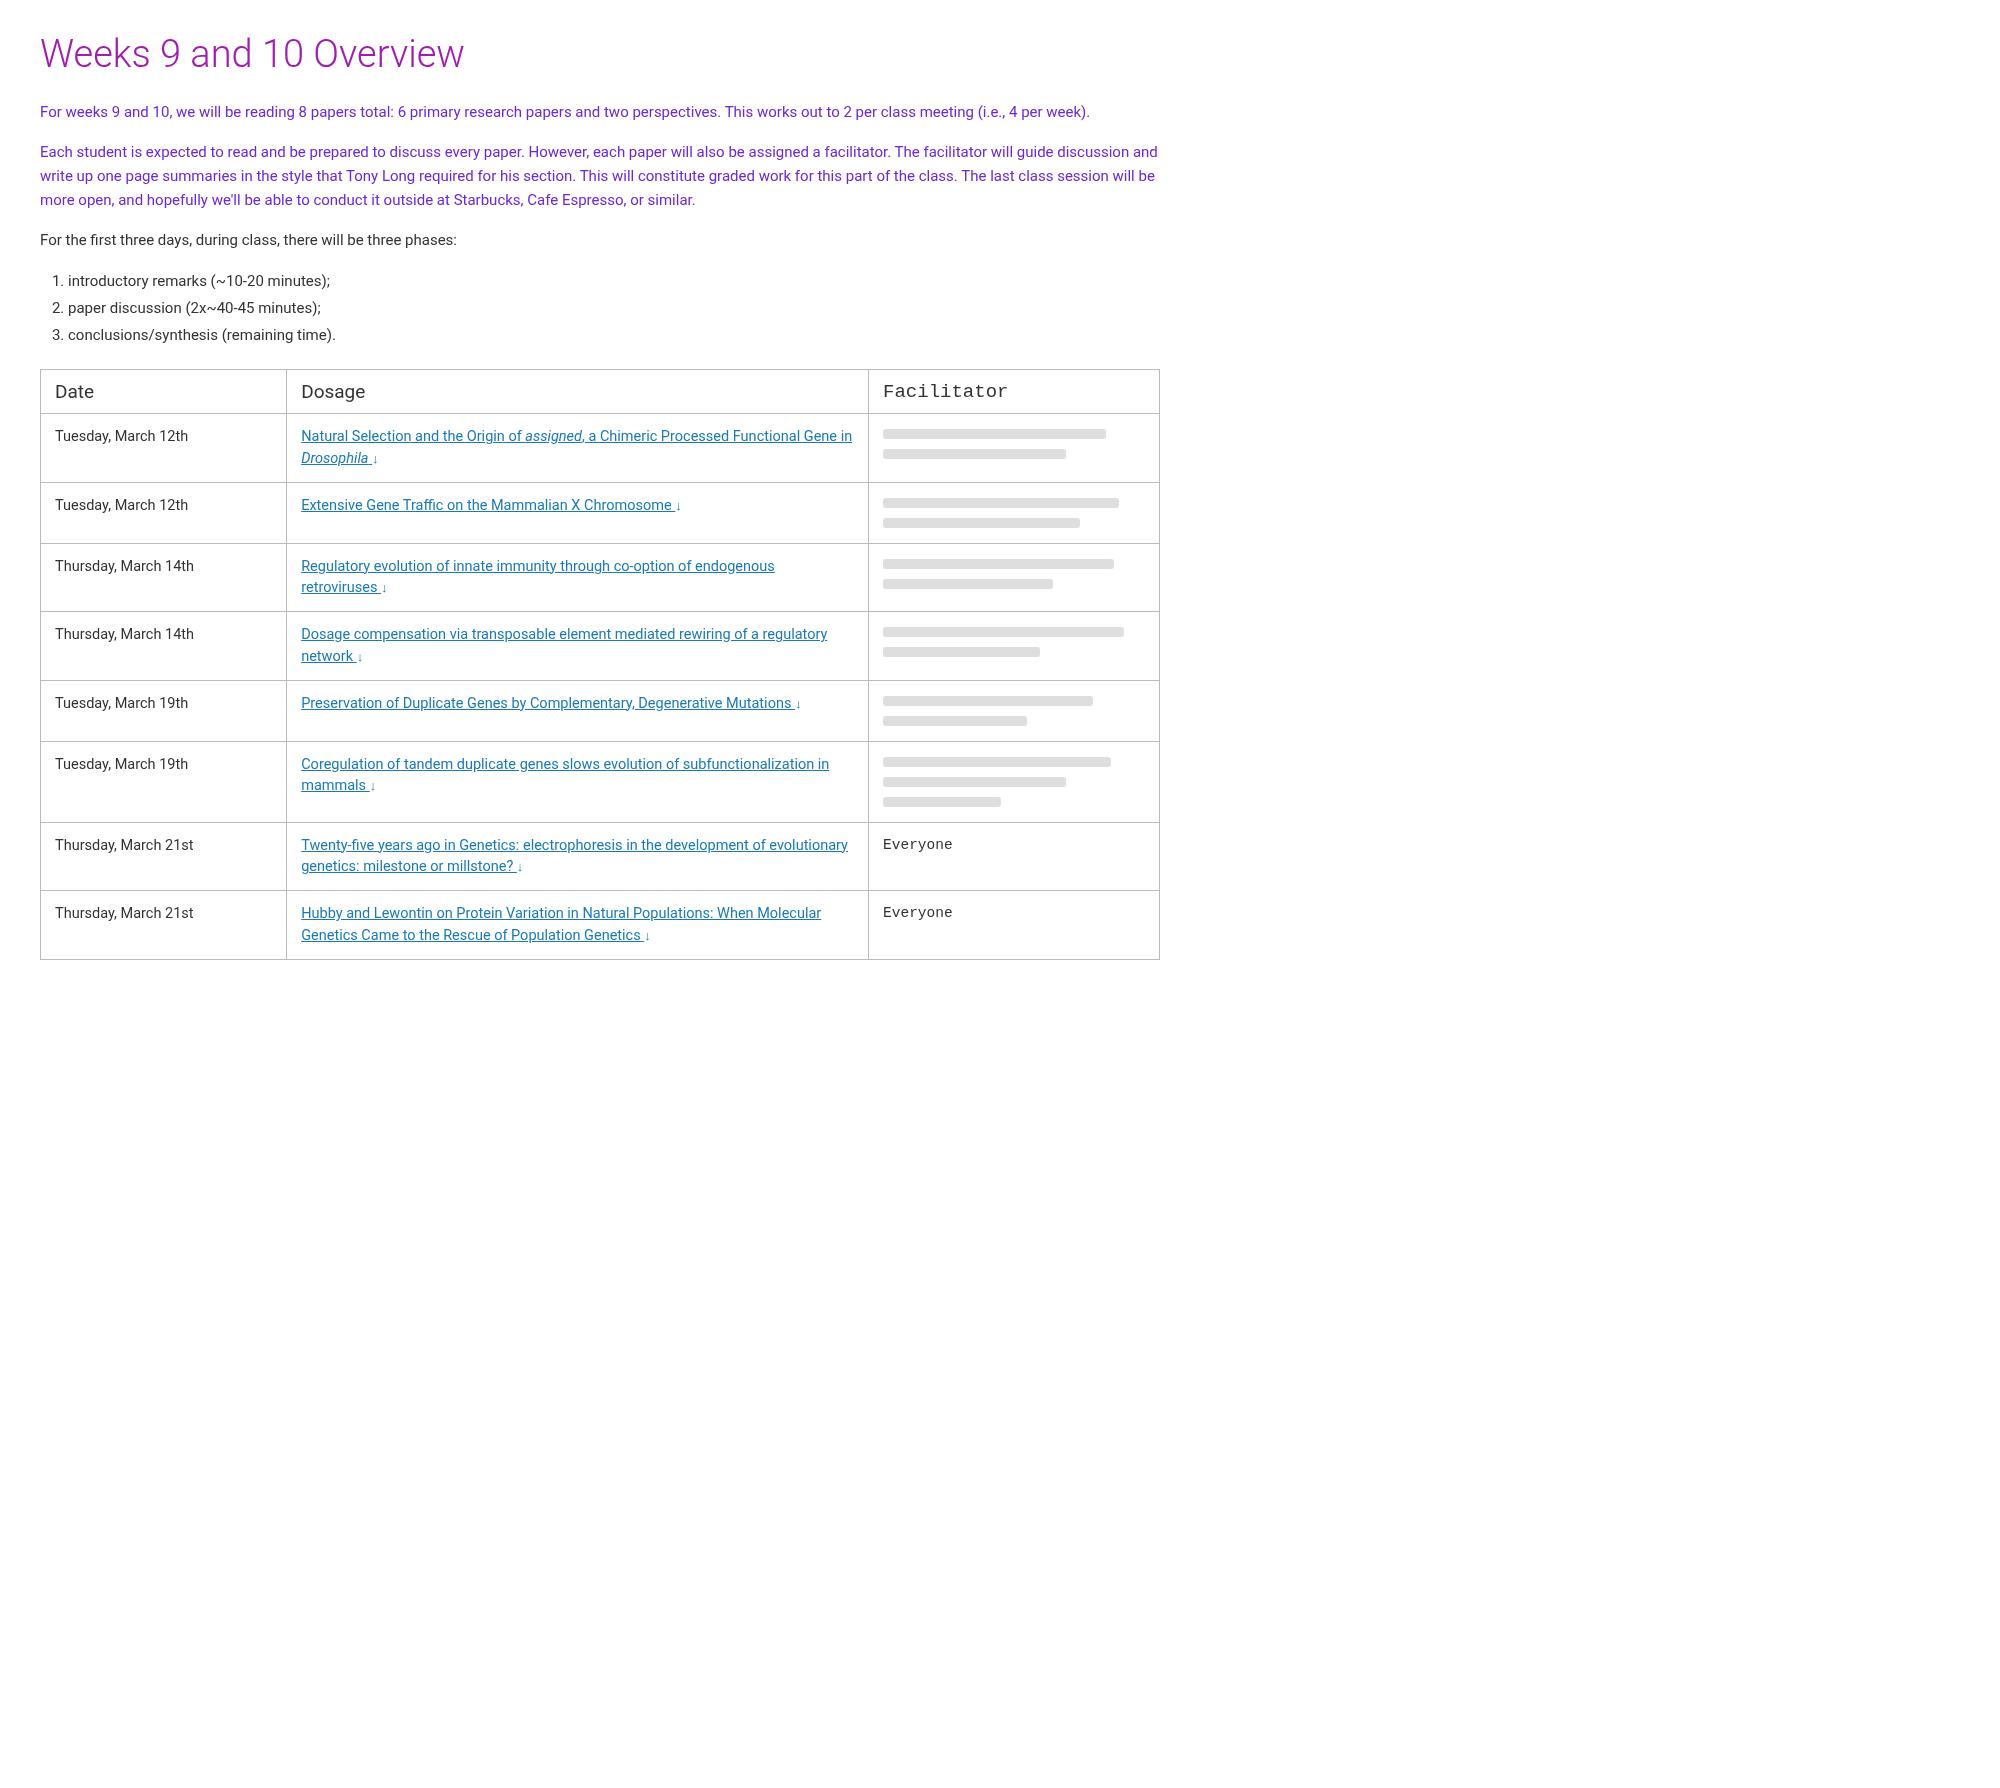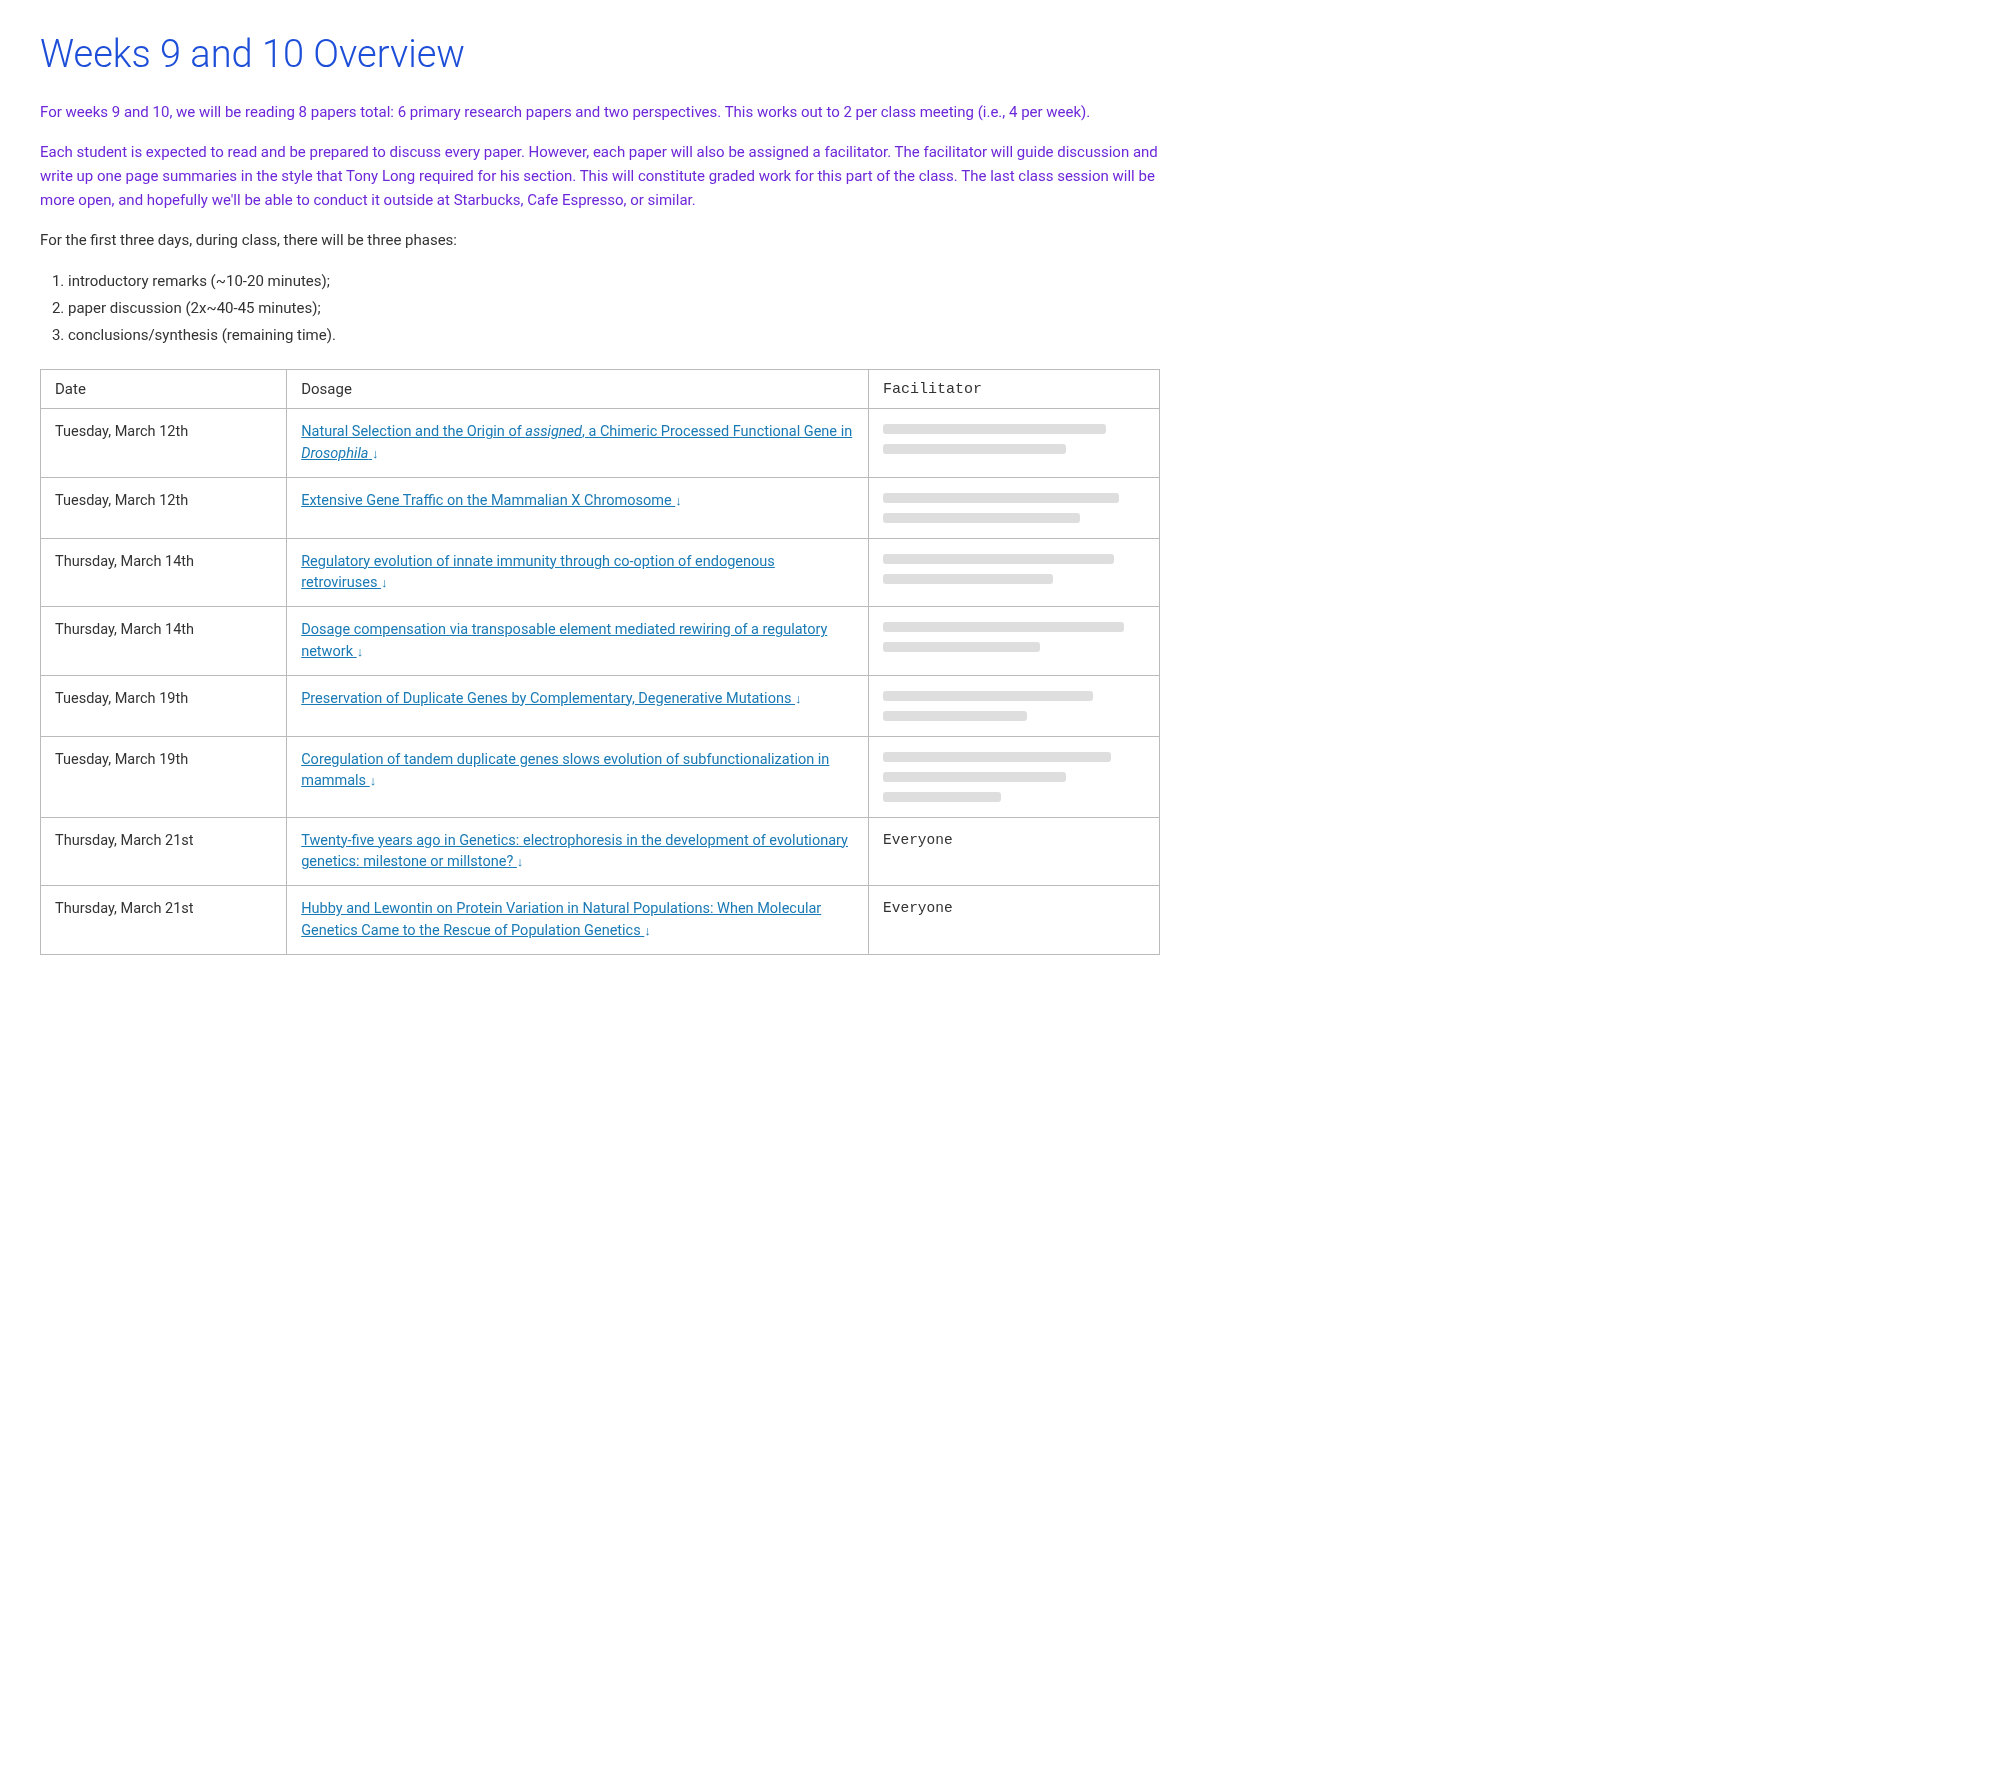--- a/index.html
+++ b/index.html
@@ -13,21 +13,21 @@
       font-size: 15px;
       color: #333;
       background: #fff;
       padding: 32px 40px;
       max-width: 1200px;
     }
 
     h1 {
       font-size: 38px;
       font-weight: 300;
-      color: #1d4ed8;
+      color: #a21caf;
       margin-bottom: 24px;
     }
 
     .intro-text {
       margin-bottom: 16px;
       line-height: 1.6;
       color: #6d28d9;
     }
 
     .phases-heading {
@@ -45,21 +45,21 @@
       border-collapse: collapse;
       margin-top: 8px;
     }
 
     thead th {
       text-align: left;
       padding: 10px 14px;
       border: 1px solid #bbb;
       background: #fff;
       font-weight: normal;
-      font-size: 15px;
+      font-size: 19px;
       color: #333;
     }
 
     tbody td {
       padding: 12px 14px;
       border: 1px solid #bbb;
       vertical-align: top;
       font-size: 14.5px;
       line-height: 1.5;
     }

